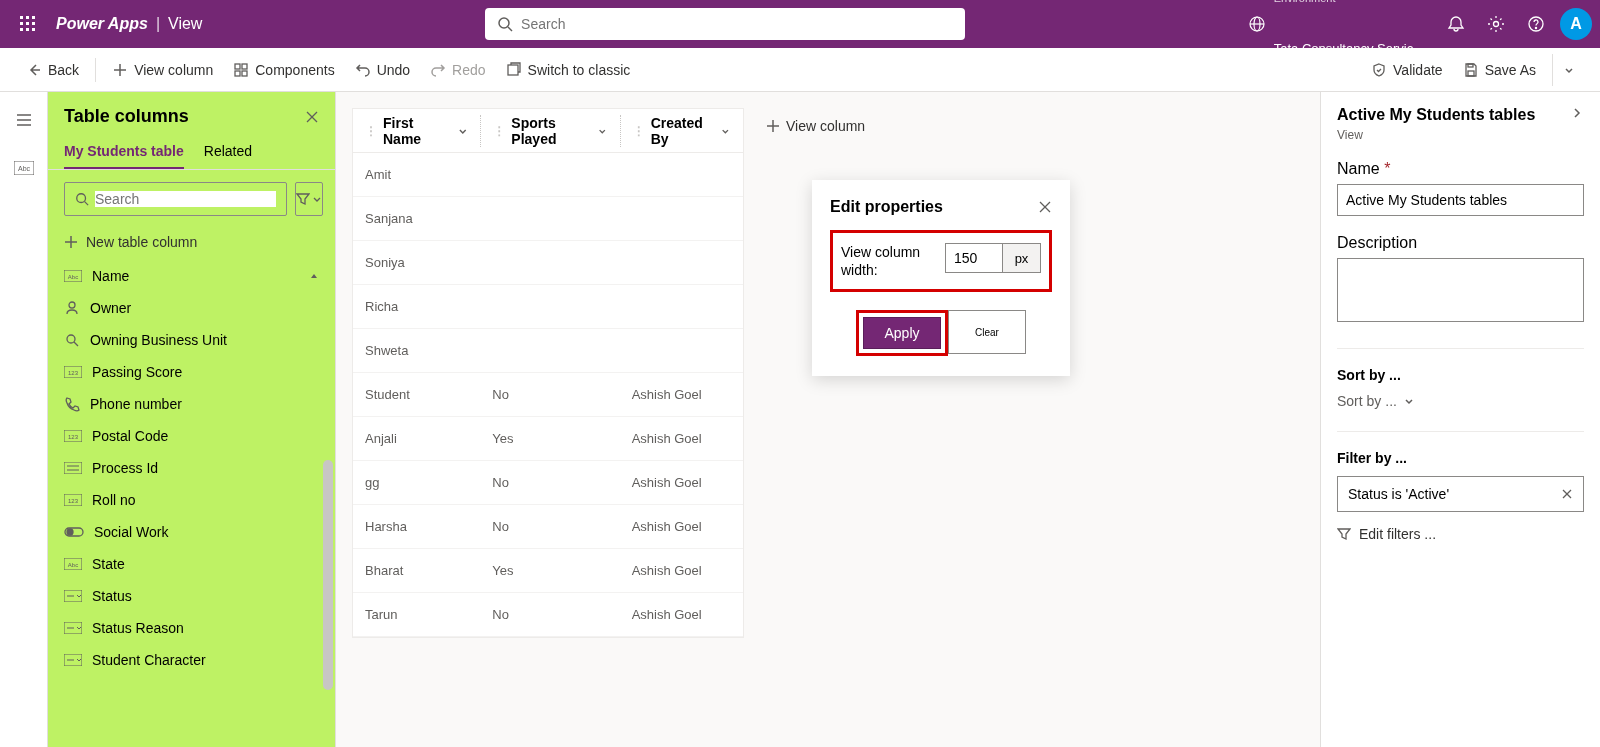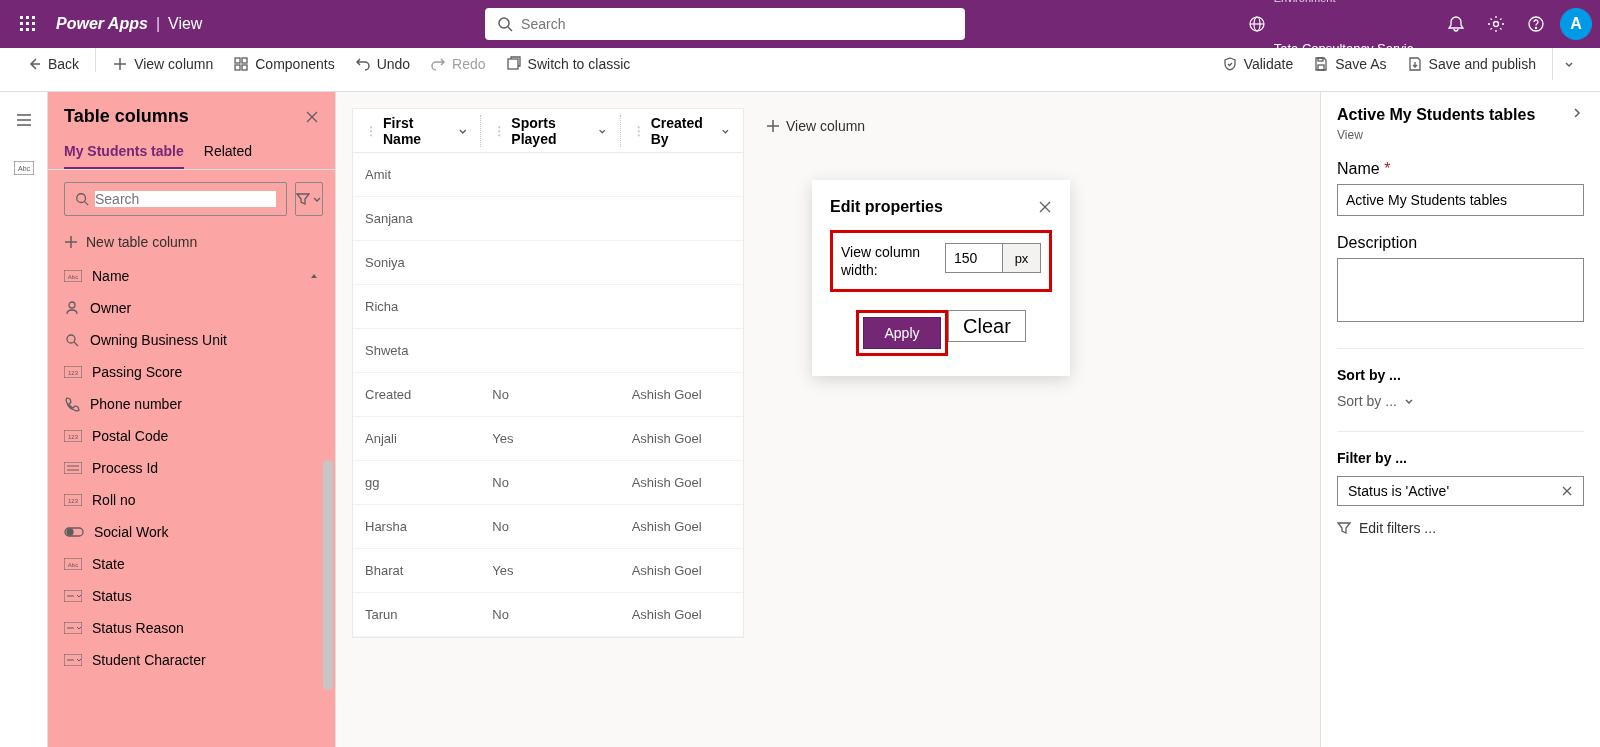--- a/index.html
+++ b/index.html
@@ -16,37 +16,37 @@
 .search-box { width: 480px; height: 32px; background: #fff; border-radius: 4px; display: flex; align-items: center; padding: 0 12px; }
 .search-box input { border: none; outline: none; font-size: 14px; flex: 1; margin-left: 8px; }
 .env { display: flex; align-items: center; margin-right: 12px; }
 .env-text { display: flex; flex-direction: column; margin-left: 8px; line-height: 1.2; gap: 36px; }
 .env-label { font-size: 11px; color: rgba(255,255,255,.8); }
 .env-name { font-size: 13px; }
 .hdr-icon { width: 40px; height: 48px; display: flex; align-items: center; justify-content: center; cursor: pointer; }
 .avatar { width: 32px; height: 32px; border-radius: 50%; background: #0099e5; color: #fff; display: flex; align-items: center; justify-content: center; font-weight: 600; font-size: 16px; margin-left: 4px; }
 
 
-.cmdbar { height: 44px; background: #fff; border-bottom: 1px solid #e1dfdd; display: flex; padding: 0 16px; }
+.cmdbar { height: 44px; background: #fff; border-bottom: 1px solid #e1dfdd; display: flex; align-items: center; padding: 0 16px; }
 .cmd-btn { display: flex; align-items: center; height: 32px; padding: 0 10px; font-size: 14px; color: #323130; cursor: pointer; border-radius: 2px; }
 .cmd-btn svg { margin-right: 6px; }
 .cmd-btn.disabled { color: #a19f9d; cursor: default; }
 .cmd-sep { width: 1px; height: 24px; background: #e1dfdd; margin: 0 6px; }
 .cmd-spacer { flex: 1; }
 .cmd-chev { width: 32px; height: 32px; display:flex; align-items:center; justify-content:center; cursor:pointer; border-left:1px solid #e1dfdd; margin-left:6px; }
 
 
 .main { display: flex; height: calc(747px - 48px - 44px); }
 
 
 .rail { width: 48px; background: #fff; border-right: 1px solid #e1dfdd; display:flex; flex-direction:column; align-items:center; padding-top:12px; gap:16px; }
 .rail-btn { width:32px; height:32px; display:flex; align-items:center; justify-content:center; cursor:pointer; }
 
 
-.left-panel { width: 288px; background: #fca5a5; border-right: 1px solid #e1dfdd; display:flex; flex-direction:column;justify-content:space-between; }
+.left-panel { width: 288px; background: #bef264; border-right: 1px solid #e1dfdd; display:flex; flex-direction:column;justify-content:space-between; }
 .lp-header { display:flex; align-items:center; justify-content:space-between; padding: 14px 16px 8px; }
 .lp-title { font-size: 18px; font-weight: 600; }
 .lp-close { cursor:pointer; }
 .lp-tabs { display:flex; gap:20px; padding: 0 16px; border-bottom:1px solid #e1dfdd; }
 .lp-tab { padding: 8px 0; font-size: 14px; cursor:pointer; border-bottom: 2px solid transparent; }
 .lp-tab.active { border-bottom-color: #742774; color:#742774; font-weight:600; }
 .lp-search-row { display:flex; gap:8px; padding: 12px 16px; align-items:center; }
 .lp-search { flex:1; height:34px; border:1px solid #8a8886; border-radius:2px; display:flex; align-items:center; padding:0 10px; }
 .lp-search input { border:none; outline:none; font-size:14px; flex:1; margin-left:6px; }
 .lp-filter { height:34px; width:44px; border:1px solid #8a8886; border-radius:2px; display:flex; align-items:center; justify-content:center; cursor:pointer; gap:2px; }
@@ -77,35 +77,35 @@
 .pop-title { font-size:16px; font-weight:600; }
 .pop-close { cursor:pointer; }
 .pop-field { display:flex; align-items:flex-start; gap:12px; border:3px solid #d40000; padding:10px 8px; }
 .pop-label { font-size:14px; flex:1; line-height:1.3; }
 .pop-input-wrap { display:flex; border:1px solid #8a8886; height:30px; width: 96px; }
 .pop-input-wrap input { width:56px; border:none; outline:none; padding:0 8px; font-size:14px; }
 .pop-unit { width:40px; background:#f3f2f1; border-left:1px solid #8a8886; display:flex; align-items:center; justify-content:center; font-size:13px; }
 .pop-btns { display:flex; margin-top:18px; justify-content:center; }
 .btn-apply-wrap { border:3px solid #d40000; padding:4px; }
 .btn-apply { background:#742774; color:#fff; border:1px solid #5a1e5a; height:32px; width:78px; font-size:14px; cursor:pointer; }
-.btn-clear { background:#fff; border:1px solid #8a8886; height:32px; width:78px; font-size:20px; cursor:pointer; }
+.btn-clear { background:#fff; border:1px solid #8a8886; height:44px; width:78px; font-size:10px; cursor:pointer; }
 
 
 .right-panel { width: 280px; background:#fff; border-left:1px solid #e1dfdd; padding: 14px 16px; overflow-y:auto; }
 .rp-head { display:flex; justify-content:space-between; align-items:flex-start; }
 .rp-title { font-size:16px; font-weight:600; }
 .rp-sub { font-size:12px; color:#605e5c; margin-top:4px; margin-bottom:18px; }
 .rp-label { font-size:16px; margin-bottom:6px; display:block; }
 .rp-req { color:#a4262c; }
 .rp-input { width:100%; height:32px; border:1px solid #8a8886; padding:0 8px; font-size:14px; }
 .rp-textarea { width:100%; height:64px; border:1px solid #8a8886; padding:6px 8px; font-size:14px; resize:none; }
 .rp-section { margin-top: 22px; padding-top: 18px; border-top:1px solid #edebe9; }
 .rp-section-title { font-size:14px; font-weight:600; margin-bottom:10px; }
 .rp-sort { display:flex; align-items:center; gap:6px; font-size:14px; color:#605e5c; cursor:pointer; }
-.rp-filter-chip { border:1px solid #8a8886; height:30px; display:flex; align-items:center; justify-content:space-between; padding:0 10px; font-size:14px; }
+.rp-filter-chip { border:1px solid #8a8886; height:36px; display:flex; align-items:center; justify-content:space-between; padding:0 10px; font-size:14px; }
 .rp-edit-filters { display:flex; align-items:center; gap:8px; font-size:14px; margin-top:14px; cursor:pointer; color:#323130; }
 
 svg { display:block; }
 </style>
 </head>
 <body>
 
 <div class="header">
   <div class="waffle">
     <svg width="16" height="16" viewBox="0 0 16 16">
@@ -216,27 +216,20 @@
       </svg>
     <span>Validate</span>
   </div>
   <div class="cmd-btn">
     <svg width="16" height="16" viewBox="0 0 16 16" fill="none" stroke="#605e5c" stroke-width="1.3">
         <path d="M3 2h8l2 2v10H3z"></path>
         <rect x="5" y="2" width="5" height="3"></rect>
         <rect x="5" y="9" width="6" height="5"></rect>
       </svg>
     <span>Save As</span>
-  </div>
-  <div class="cmd-btn">
-    <svg width="16" height="16" viewBox="0 0 16 16" fill="none" stroke="#605e5c" stroke-width="1.3">
-        <path d="M3 2h8l2 2v10H3z"></path>
-        <path d="M8 6v5M6 9l2 2 2-2"></path>
-      </svg>
-    <span>Save and publish</span>
   </div>
   <div class="cmd-chev">
     <svg width="12" height="12" viewBox="0 0 12 12" fill="none" stroke="#605e5c" stroke-width="1.5">
         <path d="M3 5l3 3 3-3"></path>
       </svg>
   </div>
 </div>
 
 <div class="main">
 
@@ -470,21 +463,21 @@
               <div class="g-cell col-fn">Richa</div>
               <div class="g-cell col-sp"></div>
               <div class="g-cell col-cb"></div>
             </div>
             <div class="g-row">
               <div class="g-cell col-fn">Shweta</div>
               <div class="g-cell col-sp"></div>
               <div class="g-cell col-cb"></div>
             </div>
             <div class="g-row">
-              <div class="g-cell col-fn">Created</div>
+              <div class="g-cell col-fn">Student</div>
               <div class="g-cell col-sp">No</div>
               <div class="g-cell col-cb">Ashish Goel</div>
             </div>
             <div class="g-row">
               <div class="g-cell col-fn">Anjali</div>
               <div class="g-cell col-sp">Yes</div>
               <div class="g-cell col-cb">Ashish Goel</div>
             </div>
             <div class="g-row">
               <div class="g-cell col-fn">gg</div>

